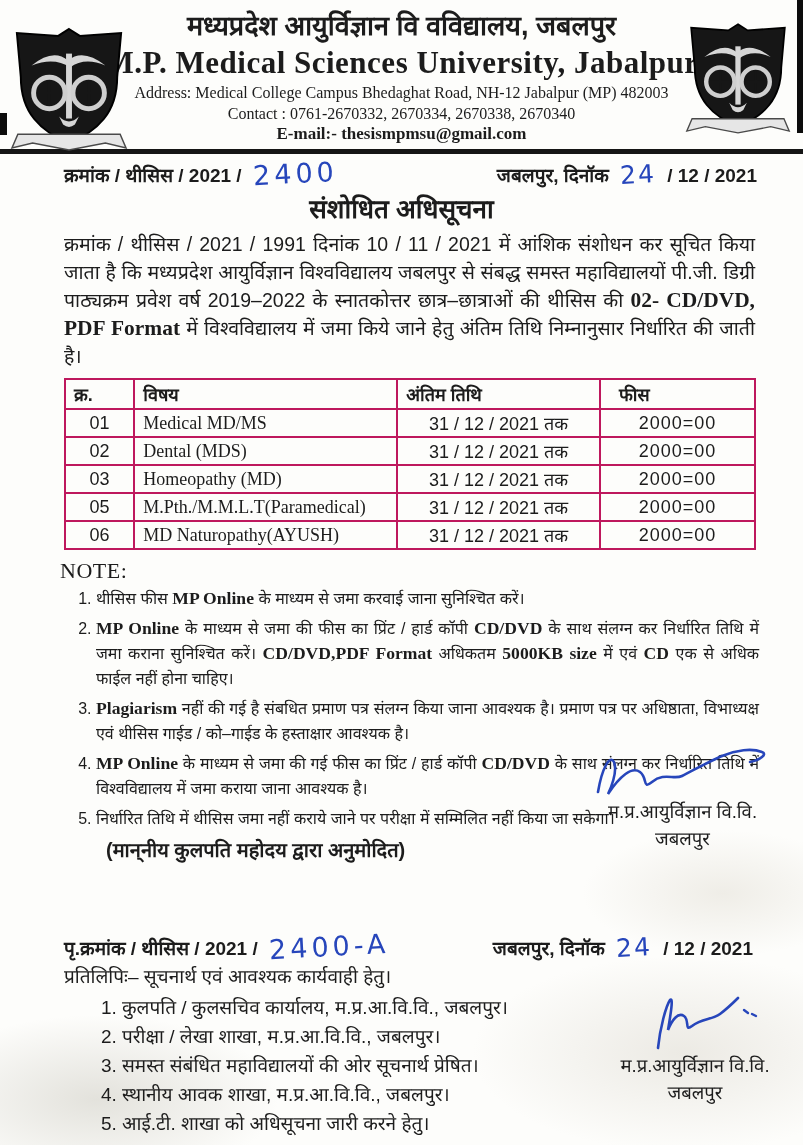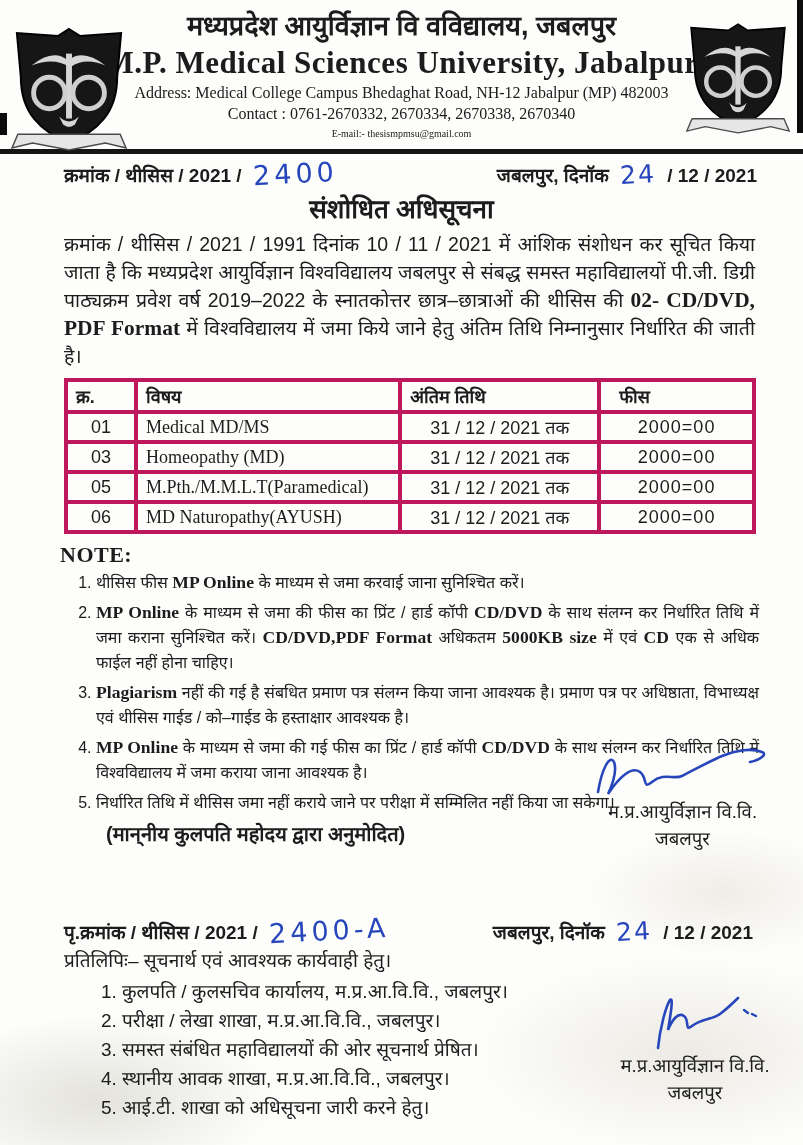--- a/index.html
+++ b/index.html
@@ -19,21 +19,21 @@
 
   
   .header{position:relative;padding-top:8px;text-align:center;}
   .emblem{position:absolute;top:26px;}
   .emblem.left{left:10px;}
   .emblem.right{right:12px;top:20px;}
   .h-hindi{font-family:"Liberation Sans", sans-serif;font-weight:bold;font-size:27px;line-height:36px;}
   .h-english{font-weight:bold;font-size:31px;line-height:38px;letter-spacing:.5px;}
   .h-address{font-size:16px;line-height:21px;}
   .h-contact{font-size:16px;line-height:21px;}
-  .h-email{font-size:10px;line-height:20px;}
+  .h-email{font-size:17px;line-height:20px;font-weight:bold;}
   .header-rule{height:5px;background:#151515;margin-top:5px;}
 
   
   .ref-row{display:flex;justify-content:space-between;align-items:flex-start;
     padding:8px 46px 0 64px;font-size:19px;font-weight:600;
     font-family:"Liberation Sans", sans-serif;}
   .handwriting{display:inline-block;color:#2746bb;font-size:27px;line-height:20px;
     font-weight:500;letter-spacing:4px;transform:rotate(-3deg) translateY(1px);
     font-family:"DejaVu Sans", sans-serif;padding:0 6px;}
   .handwriting.small{font-size:25px;letter-spacing:2px;}
@@ -41,28 +41,28 @@
   .doc-title{text-align:center;font-family:"Liberation Sans", sans-serif;
     font-weight:bold;font-size:26px;margin-top:4px;line-height:34px;}
 
   .intro{margin:4px 48px 0 64px;font-size:19.5px;line-height:28px;text-align:justify;
     font-family:"Liberation Sans", sans-serif;font-weight:500;}
   .seg-bold{font-weight:bold;font-family:"Liberation Serif", serif;font-size:1.1em;}
 
   
   table.fees{border-collapse:collapse;margin:8px 0 0 64px;width:692px;
     font-family:"Liberation Sans", sans-serif;}
-  table.fees th, table.fees td{border:4px solid #be185d;padding:1px 8px;font-size:18px;}
+  table.fees th, table.fees td{border:2px solid #be185d;padding:1px 8px;font-size:18px;}
   table.fees th{font-weight:600;text-align:left;height:26px;}
   th.c, td.c{text-align:center;}
   td.subject{font-family:"Liberation Serif", serif;font-size:20px;}
   td.fee{font-weight:normal;font-size:19px;text-align:center;letter-spacing:1px;}
   td.date{text-align:center;font-size:17px;}
 
-  .note-label{margin:8px 12px 0 60px;font-weight:bold;font-size:22px;
+  .note-label{margin:8px 12px 0 60px;font-weight:normal;font-size:22px;
     font-family:"Liberation Serif", serif;letter-spacing:.5px;}
   ol.notes{margin:2px 44px 0 66px;padding-left:30px;
     font-family:"Liberation Sans", sans-serif;font-weight:500;}
   ol.notes li{font-size:16px;line-height:25px;margin-bottom:5px;text-align:justify;}
 
   .approved{margin:4px 0 0 106px;font-weight:bold;font-size:20px;
     font-family:"Liberation Sans", sans-serif;}
 
   .sig-block{position:absolute;text-align:center;font-family:"Liberation Sans", sans-serif;}
   .sig-block .sig-lines div{font-size:18.5px;line-height:27px;font-weight:500;}
@@ -141,20 +141,26 @@
     <th class="c" style="width:216px;">अंतिम तिथि</th>
     <th class="c" style="width:140px;padding-left:18px;">फीस</th>
   </tr>
   <tr>
     <td class="c">01</td>
     <td class="subject">Medical MD/MS</td>
     <td class="date">31 / 12 / 2021 तक</td>
     <td class="fee">2000=00</td>
   </tr>
   <tr>
+    <td class="c">02</td>
+    <td class="subject">Dental (MDS)</td>
+    <td class="date">31 / 12 / 2021 तक</td>
+    <td class="fee">2000=00</td>
+  </tr>
+  <tr>
     <td class="c">03</td>
     <td class="subject">Homeopathy (MD)</td>
     <td class="date">31 / 12 / 2021 तक</td>
     <td class="fee">2000=00</td>
   </tr>
   <tr>
     <td class="c">05</td>
     <td class="subject">M.Pth./M.M.L.T(Paramedical)</td>
     <td class="date">31 / 12 / 2021 तक</td>
     <td class="fee">2000=00</td>

